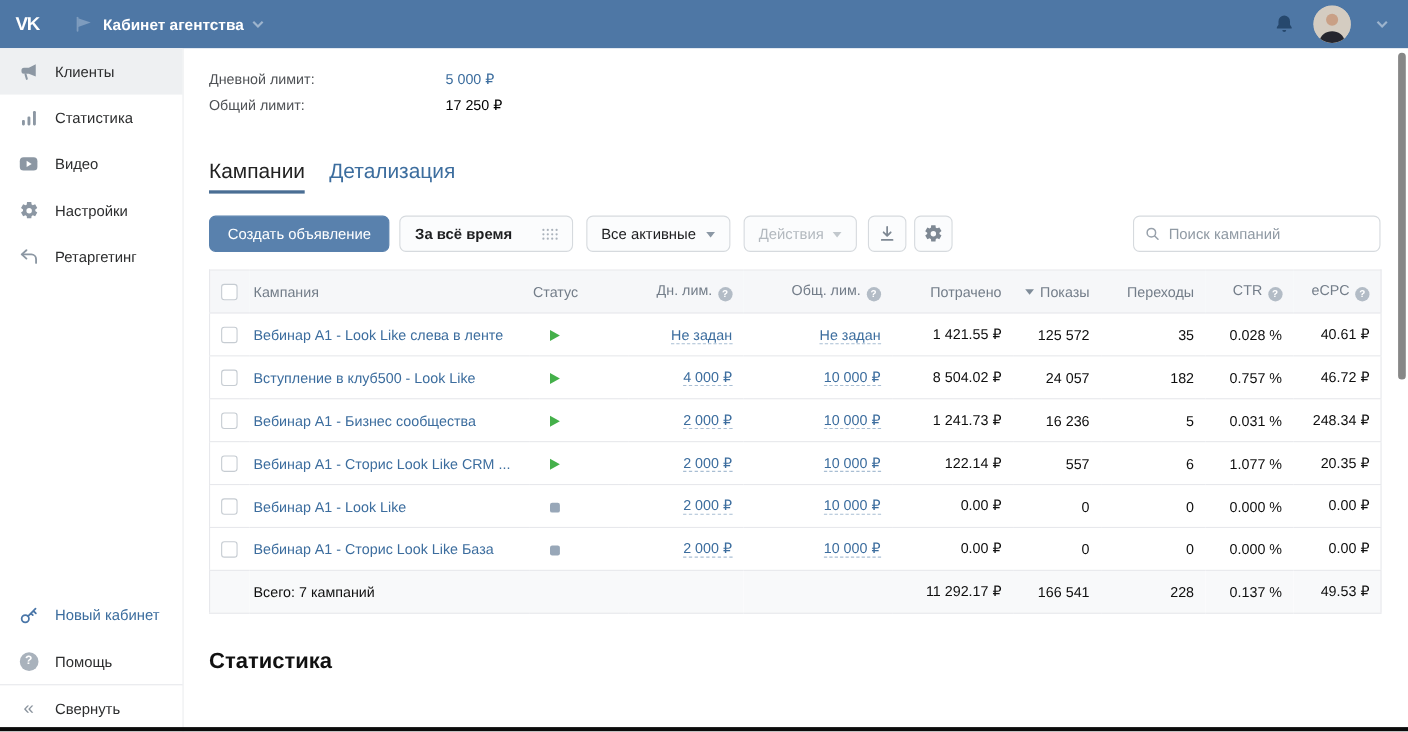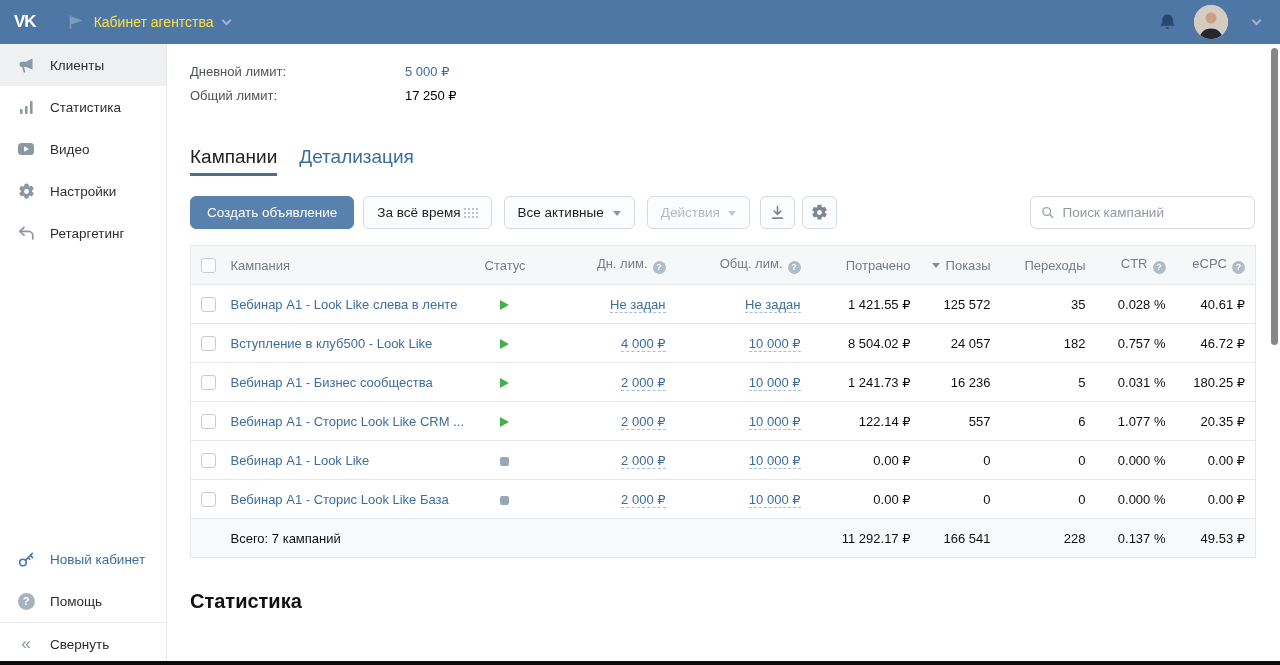--- a/index.html
+++ b/index.html
@@ -9,21 +9,21 @@
     background:#fff; color:#222; position:relative; font-size:13px;
   }
   
   .topbar{
     position:absolute; top:0; left:0; width:1280px; height:44px;
     background:#4e77a5; display:flex; align-items:center; padding:0 20px 0 14px;
   }
   .vk-logo{ color:#fff; font-weight:800; font-size:17px; letter-spacing:-1px; cursor:pointer;}
   .cabinet-switcher{ display:flex; align-items:center; margin-left:32px; cursor:pointer;}
   .pennant-icon{ display:inline-flex; margin-right:10px;}
-  .cab-title{ color:#fde047; font-size:14px; font-weight:400;}
+  .cab-title{ color:#ffffff; font-size:14px; font-weight:700;}
   .chev-white{ display:inline-block; width:7px;height:7px; border-right:2px solid rgba(255,255,255,.45);
     border-bottom:2px solid rgba(255,255,255,.45); transform:rotate(45deg); margin:-3px 0 0 9px;}
   .topbar-right{ margin-left:auto; display:flex; align-items:center; gap:16px;}
   .bell{ display:inline-flex; cursor:pointer;}
   .avatar{ width:34px; height:34px; border-radius:50%; overflow:hidden; background:#d8d1c7; cursor:pointer;}
   
   .sidebar{
     position:absolute; top:44px; left:0; width:167px; bottom:0;
     background:#fff; border-right:1px solid #e7e8ec; display:flex; flex-direction:column;
   }
@@ -44,21 +44,21 @@
   .limit-value{ color:#000;}
   
   .tabs{ display:flex; margin-top:40px; gap:22px;}
   .tab{ font-size:19px; padding-bottom:5px; cursor:pointer; color:#3c6d9e; border-bottom:3px solid transparent;}
   .tab.active{ color:#222; border-bottom:3px solid #4a6e94;}
   
   .toolbar{ display:flex; align-items:center; margin-top:20px;justify-content:flex-end;}
   .btn{ height:33px; border-radius:6px; display:inline-flex; align-items:center; justify-content:center;
     font-size:13.5px; cursor:pointer; border:1px solid #d6dade; background:#fbfcfd; color:#1d1e20; padding:0 13px; white-space:nowrap;}
   .btn-primary{ background:#5981ad; border-color:#5981ad; color:#fff; padding:0 16px; margin-right:9px;}
-  .btn-period{ margin-right:12px; gap:3px;}
+  .btn-period{ margin-right:12px; gap:27px;font-weight:bold;}
   .btn-filter{ margin-right:12px; gap:9px;}
   .btn-disabled{ color:#b3b9bf; cursor:default; margin-right:10px; gap:8px;}
   .btn-icon{ width:35px; padding:0;}
   .btn-dl{ margin-right:7px;}
   .chev-down{ width:0;height:0;border-left:4px solid transparent;border-right:4px solid transparent;border-top:5px solid #8b98a5; margin-top:2px;}
   .chev-down.dim{ border-top-color:#c2c8cd;}
   .dots-grid{ display:inline-grid; grid-template-columns:repeat(4,2px); grid-auto-rows:2px; gap:2px;}
   .dots-grid i{ background:#a9b1ba; border-radius:1px;}
   .search-box{ margin-left:auto; width:225px; height:33px; border:1px solid #d6dade; border-radius:6px;
     display:flex; align-items:center; padding:0 10px; background:#fff;}
@@ -319,21 +319,21 @@
       <tr>
         <td class="col-check"><span class="checkbox"></span></td>
         <td class="al"><a class="camp-link">Вебинар А1 - Бизнес сообщества</a></td>
         <td class="st"><span class="status-icon active"></span></td>
         <td><a class="dashed">2 000 ₽</a></td>
         <td><a class="dashed">10 000 ₽</a></td>
         <td>1 241.73 ₽</td>
         <td>16 236</td>
         <td>5</td>
         <td>0.031 %</td>
-        <td>180.25 ₽</td>
+        <td>248.34 ₽</td>
       </tr>
       <tr>
         <td class="col-check"><span class="checkbox"></span></td>
         <td class="al"><a class="camp-link">Вебинар А1 - Сторис Look Like CRM ...</a></td>
         <td class="st"><span class="status-icon active"></span></td>
         <td><a class="dashed">2 000 ₽</a></td>
         <td><a class="dashed">10 000 ₽</a></td>
         <td>122.14 ₽</td>
         <td>557</td>
         <td>6</td>

